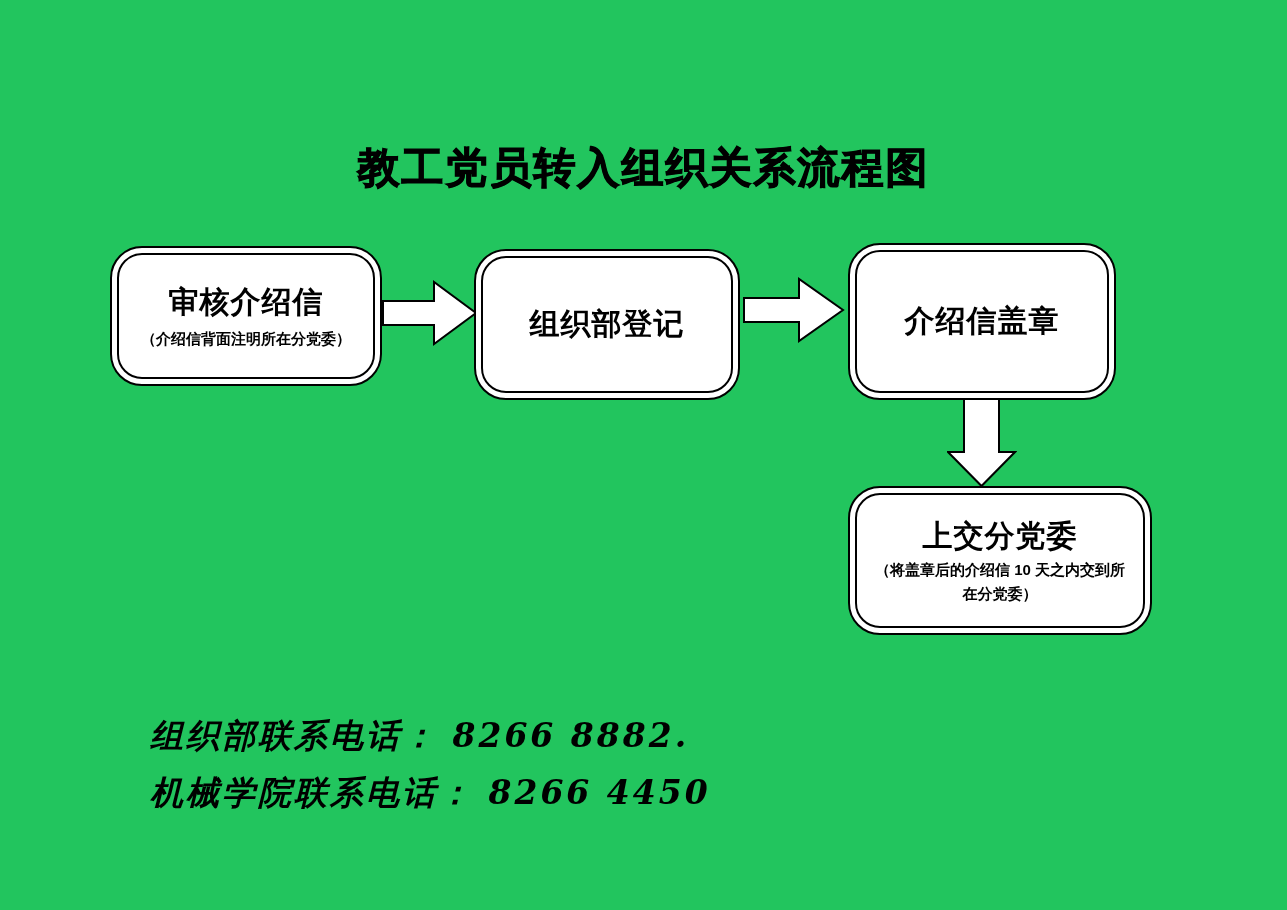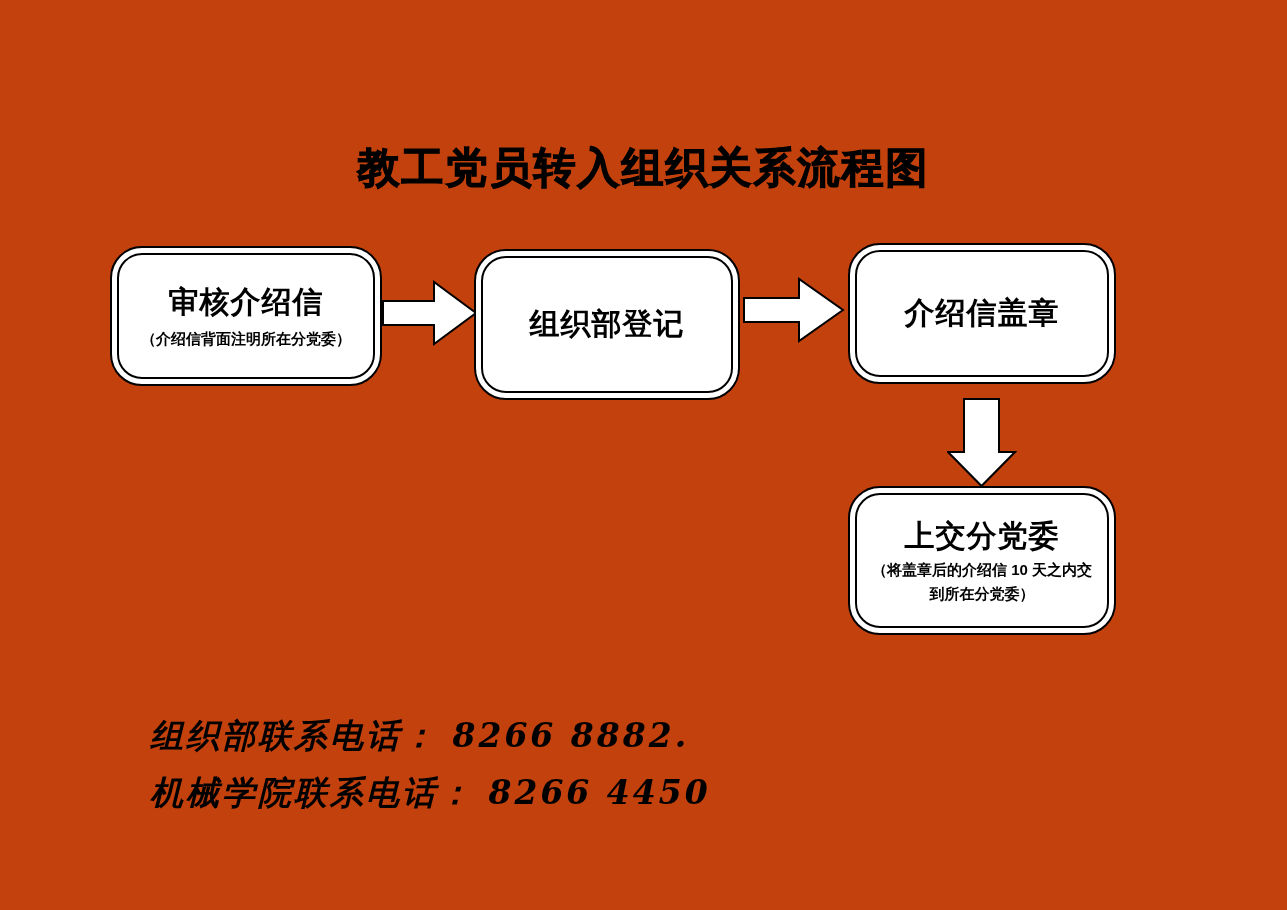--- a/index.html
+++ b/index.html
@@ -5,21 +5,21 @@
   * { box-sizing: border-box; }
   html, body { margin: 0; padding: 0; }
   body {
     width: 1287px; height: 910px;
     background: #ffffff;
     position: relative;
     font-family: "Liberation Sans", sans-serif;
     overflow: hidden;
     color: #000;
   }
-  .page { position: absolute; inset: 0; background: #c2410c; padding-left: 30px; }
+  .page { position: absolute; inset: 0; background: #22c55e; padding-left: 30px; }
 
   .title {
     position: absolute;
     left: 0; top: 140px; width: 1287px;
     text-align: center;
     font-size: 42px;
     font-weight: 900;
     letter-spacing: 2px;
     -webkit-text-stroke: 1px #000;
   }
@@ -48,22 +48,22 @@
     font-weight: 700;
     margin-top: 4px;
     text-align: center;
     line-height: 1.55;
     padding: 0 14px;
   }
   .box-note.tight { margin-top: 1px; font-size: 15px; }
 
   #box1 { left: 110px; top: 246px; width: 272px; height: 140px; }
   #box2 { left: 474px; top: 249px; width: 266px; height: 151px; }
-  #box3 { left: 848px; top: 243px; width: 268px; height: 141px; }
-  #box4 { left: 848px; top: 486px; width: 268px; height: 149px; }
+  #box3 { left: 848px; top: 243px; width: 268px; height: 157px; }
+  #box4 { left: 848px; top: 486px; width: 304px; height: 149px; }
 
   .arrow { position: absolute; }
   #arrow1 { left: 382px; top: 278px; }
   #arrow2 { left: 743px; top: 275px; }
   #arrow3 { left: 947px; top: 398px; }
 
   .footer-line {
     position: absolute;
     left: 150px;
     font-size: 33px;

